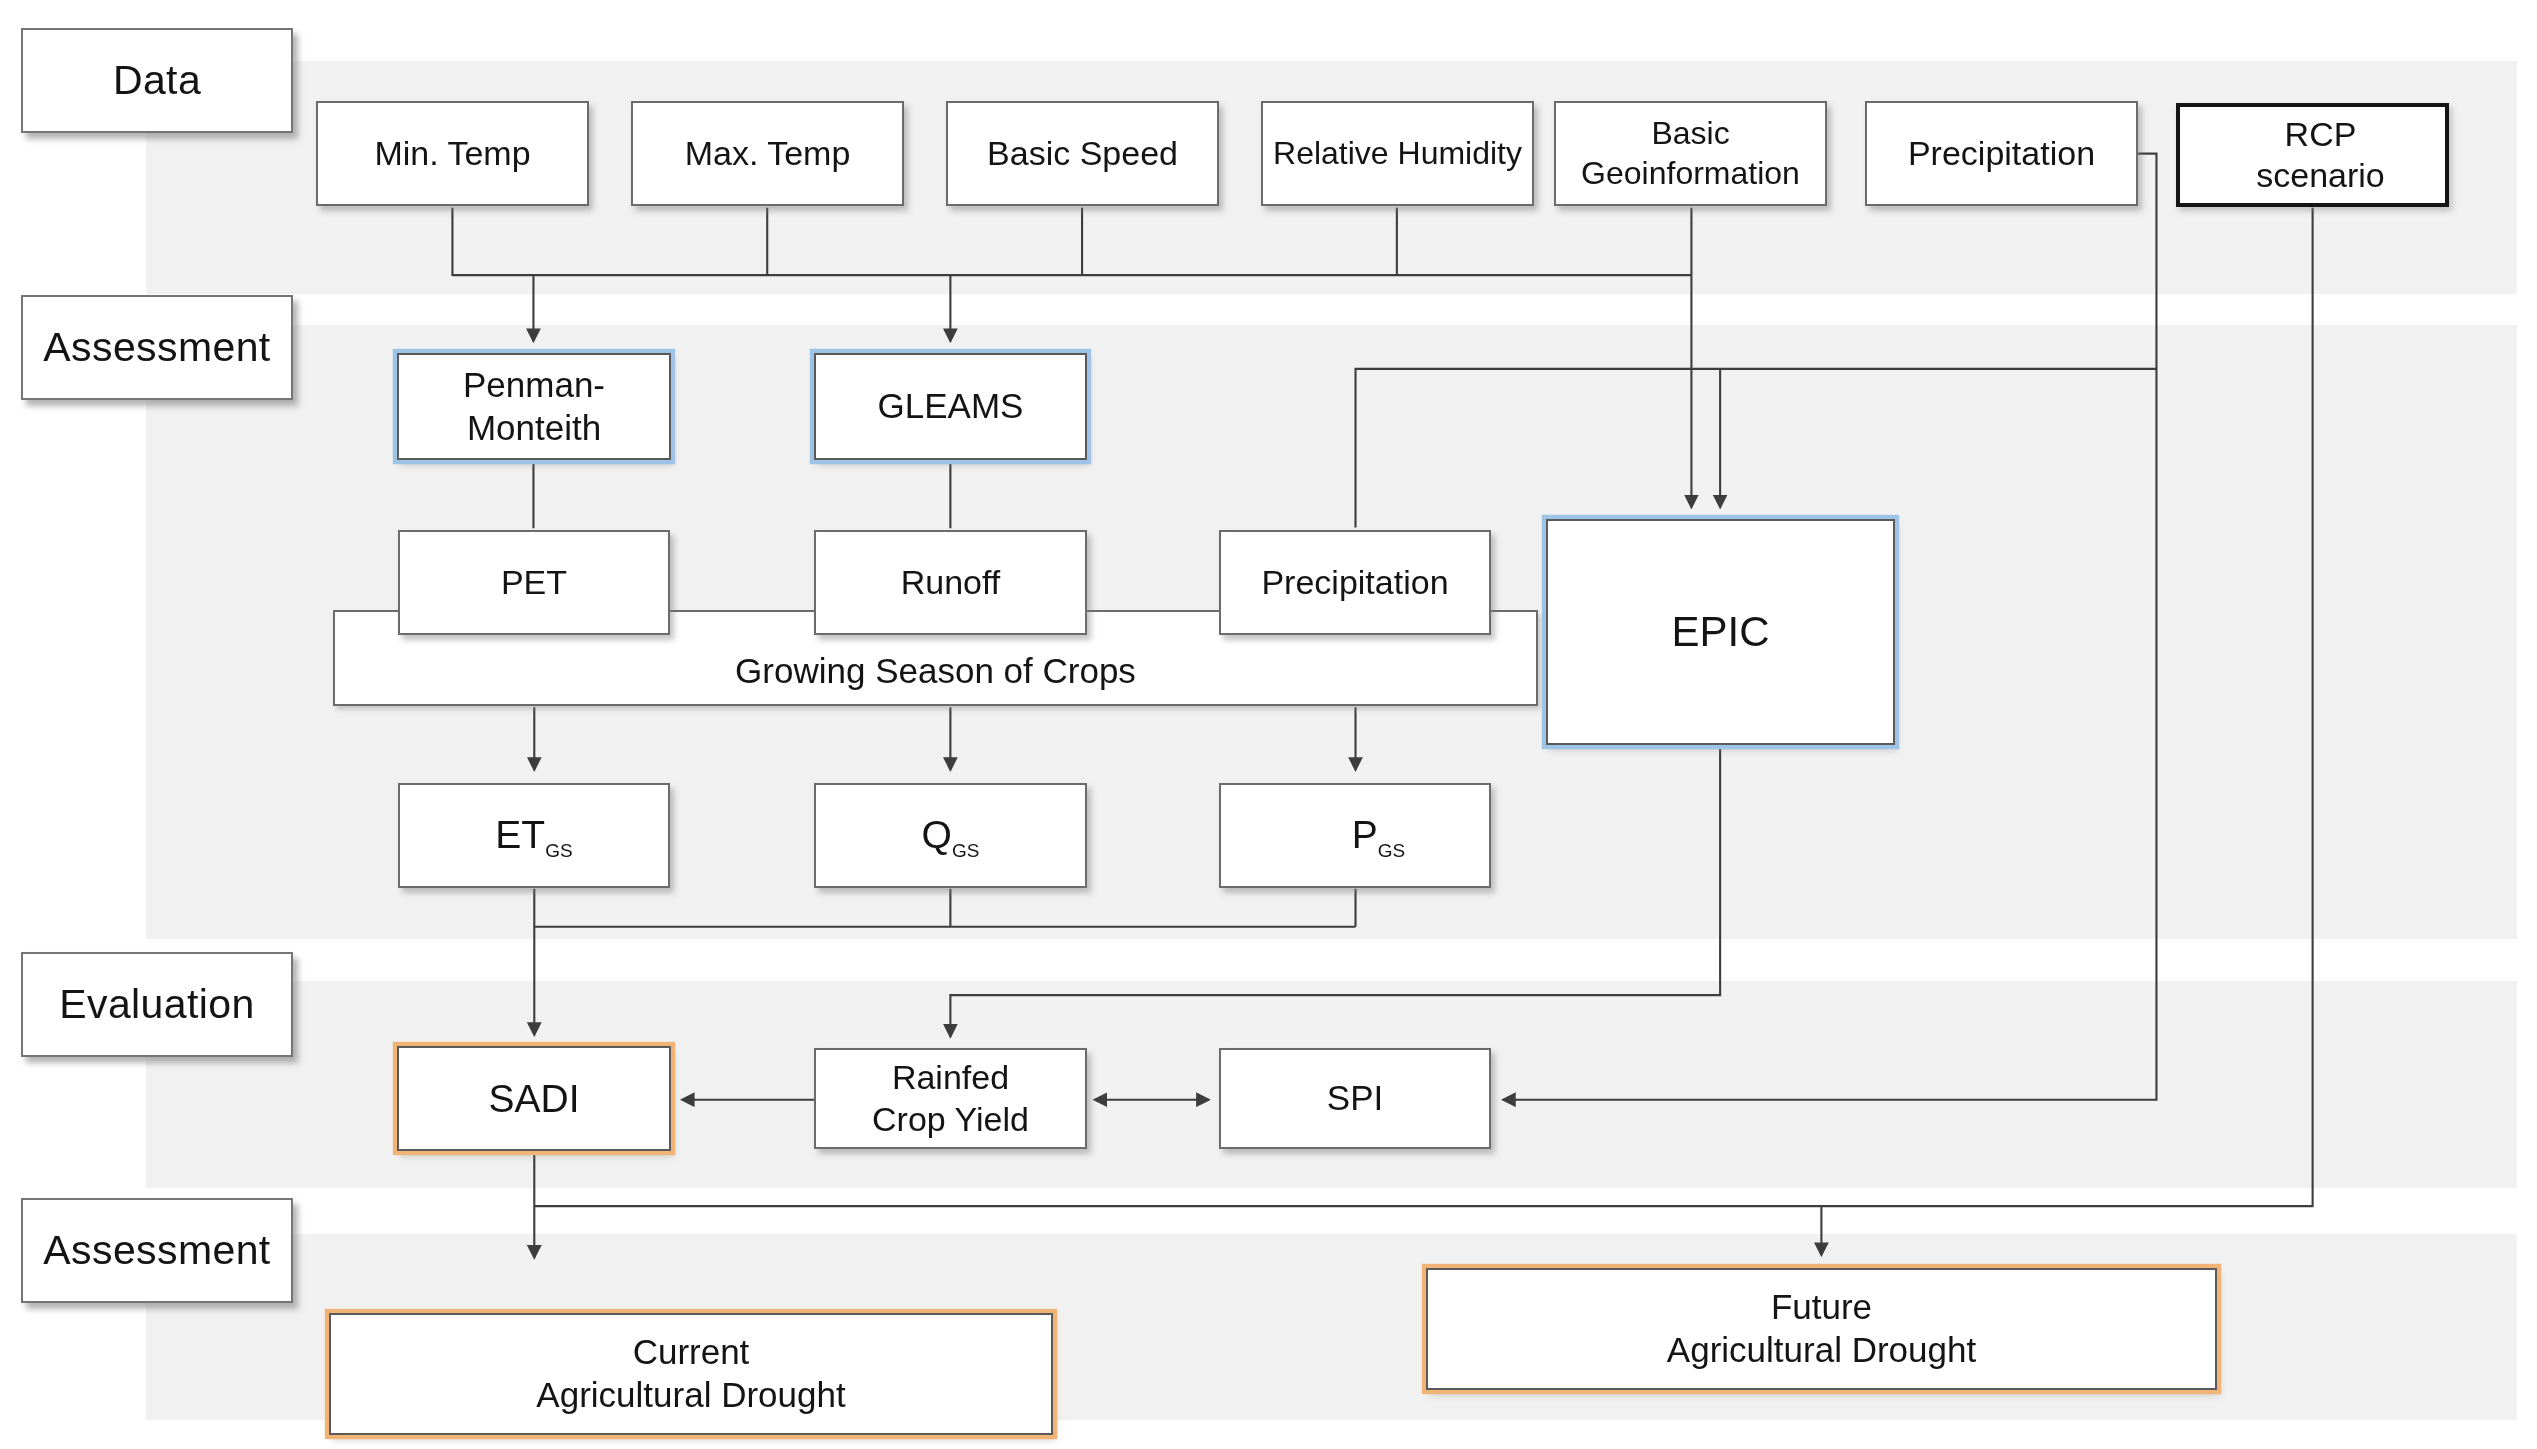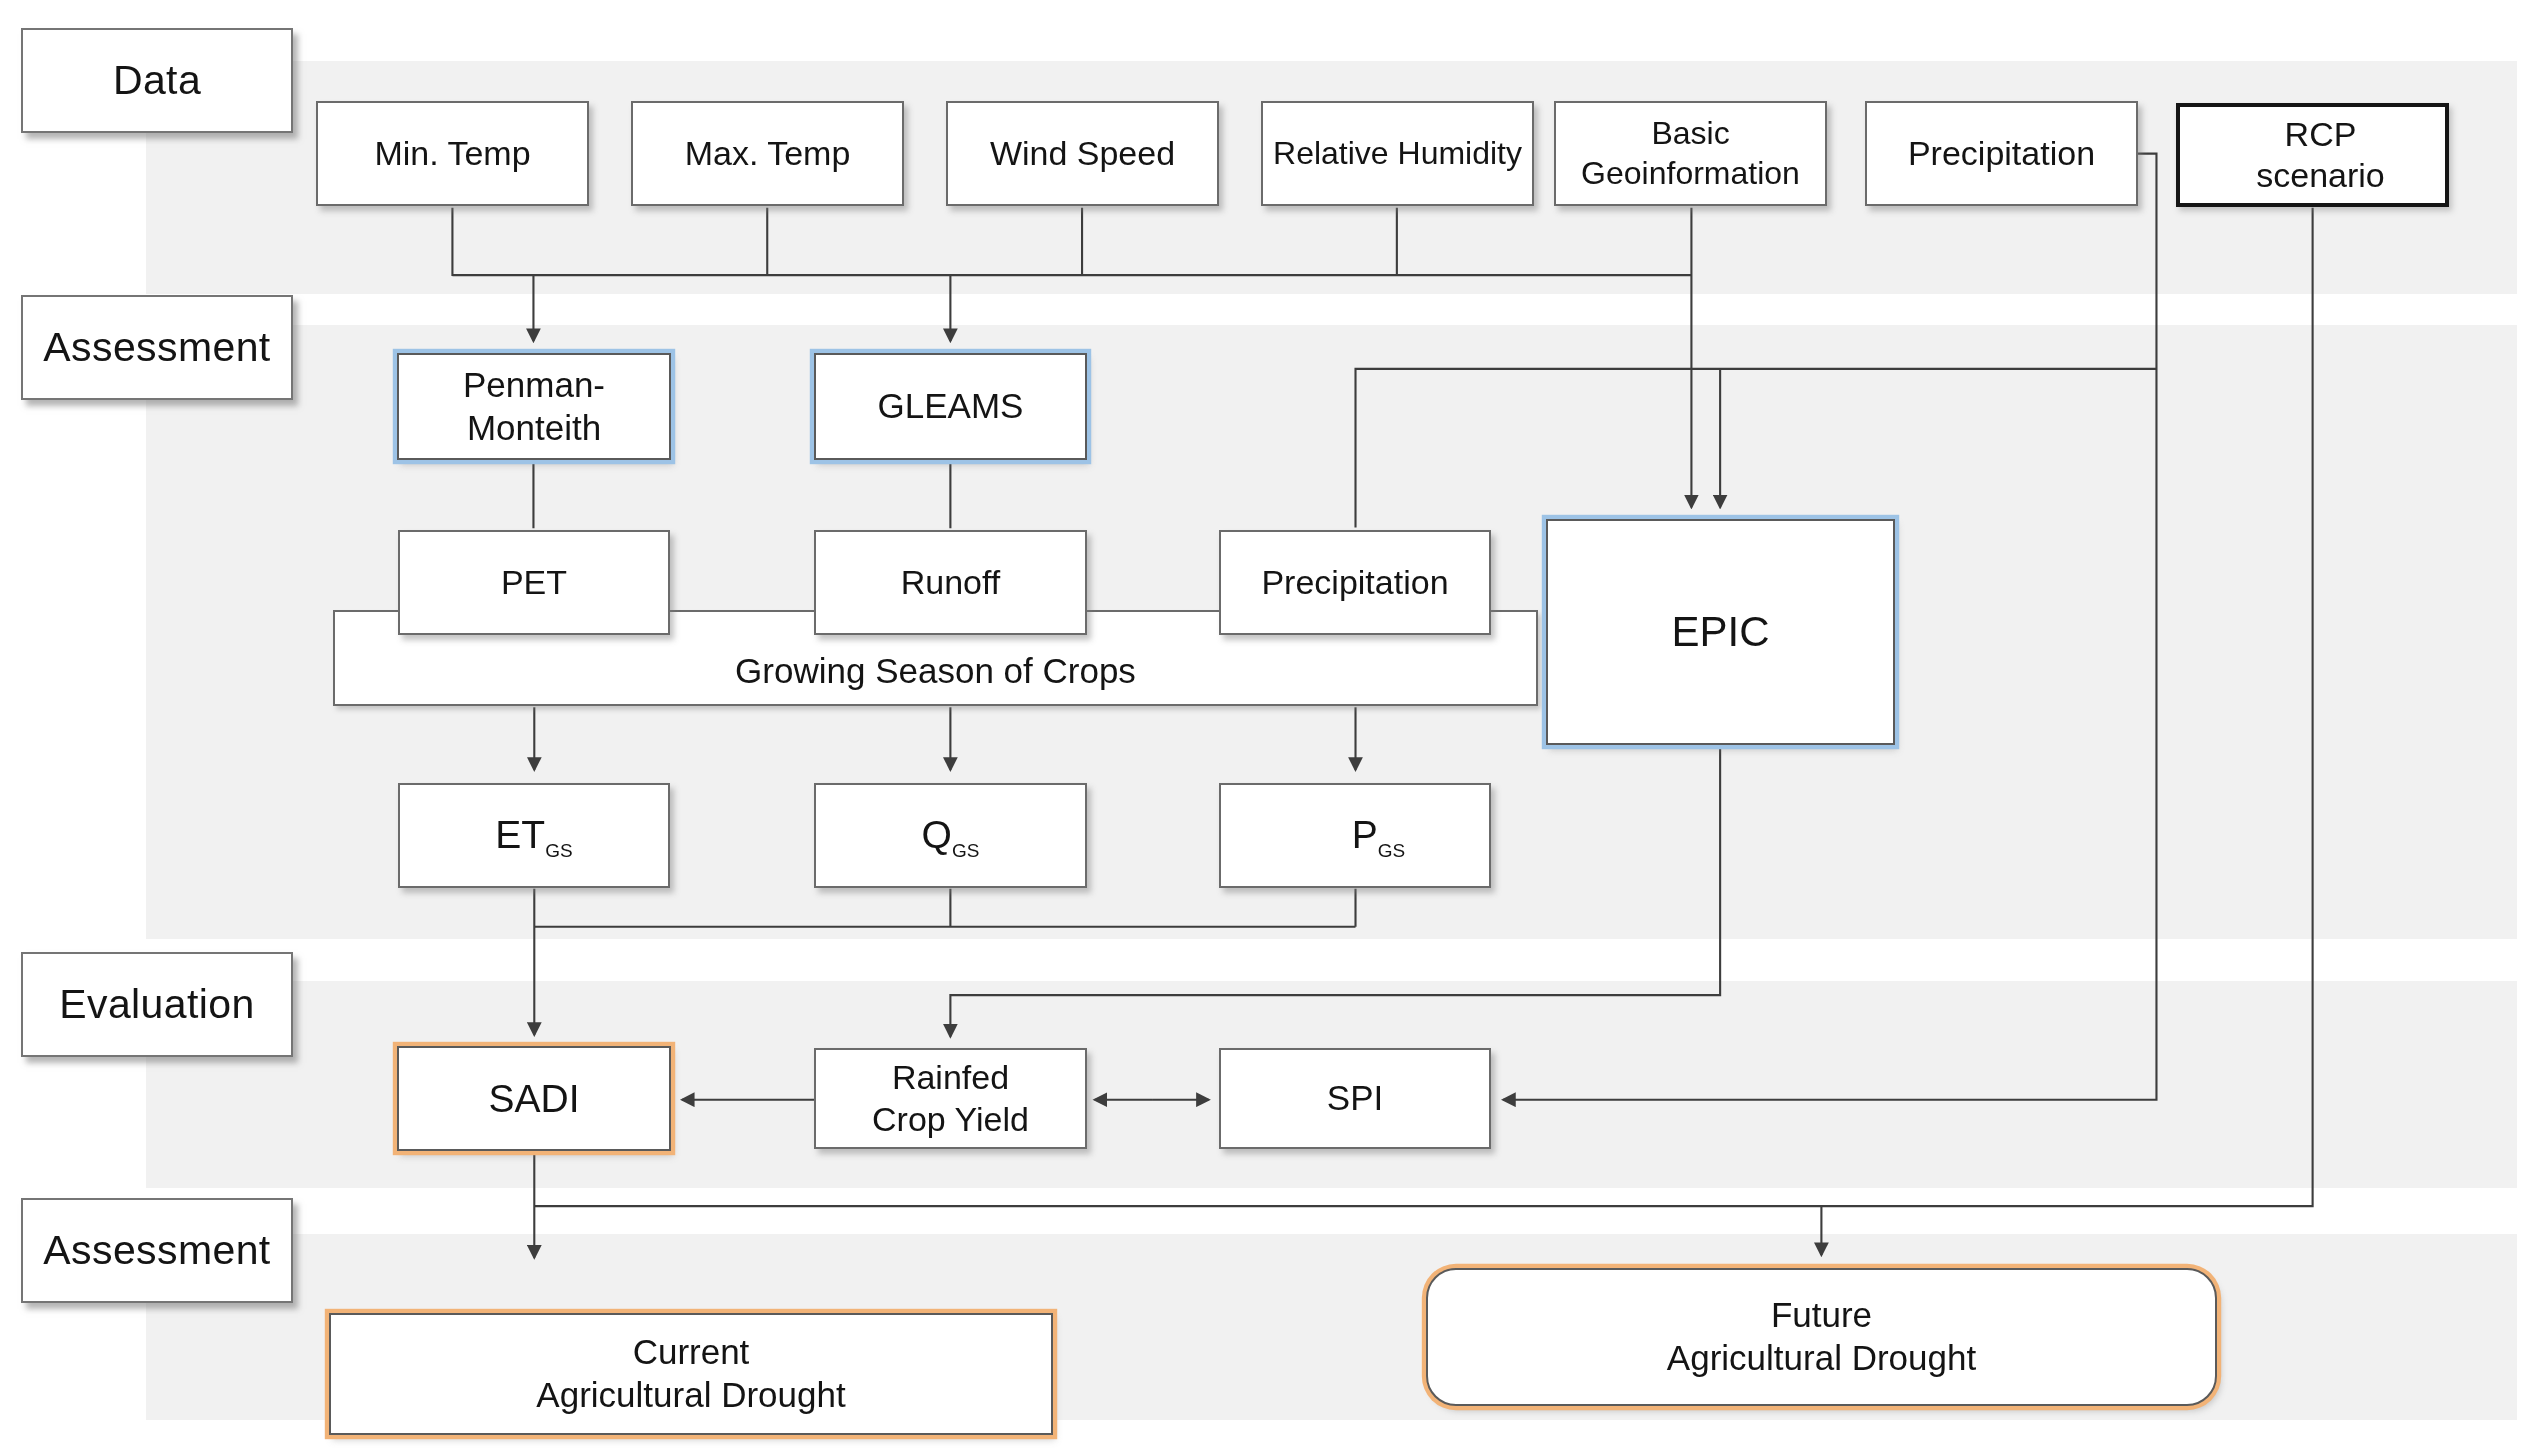--- a/index.html
+++ b/index.html
@@ -64,21 +64,21 @@
   .mainsym{font-size:39px;}
   .sub{font-size:19px;vertical-align:sub;line-height:1;}
 
   
   #n-sadi{left:397px;width:274px;top:1046px;height:105px;font-size:39px;}
   #n-rainfed{left:814px;width:273px;top:1048px;height:101px;font-size:34px;}
   #n-spi{left:1219px;width:272px;top:1048px;height:101px;font-size:35px;}
 
   
   #n-current{left:329px;width:724px;top:1313px;height:122px;font-size:35px;}
-  #n-future{left:1426px;width:791px;top:1268px;height:138px;font-size:35px;border-radius:30px;}
+  #n-future{left:1426px;width:791px;top:1268px;height:122px;font-size:35px;}
 
   #connectors{position:absolute;left:0;top:0;}
 </style>
 </head>
 <body>
 
 <div id="stage">
 
   <div class="band" id="band-data"></div>
   <div class="band" id="band-calc"></div>
@@ -143,21 +143,21 @@
       <span>Evaluation</span>
     </div>
 
   <div class="node toprow" id="n-mintemp">
       <span>Min. Temp</span>
     </div>
   <div class="node toprow" id="n-maxtemp">
       <span>Max. Temp</span>
     </div>
   <div class="node toprow" id="n-wind">
-      <span>Wind Speed</span>
+      <span>Basic Speed</span>
     </div>
   <div class="node toprow" id="n-relhum">
       <span>Relative Humidity</span>
     </div>
   <div class="node toprow" id="n-basicgeo">
       <span class="multi">Basic
 Geoinformation</span>
     </div>
   <div class="node toprow" id="n-precip">
       <span>Precipitation</span>

